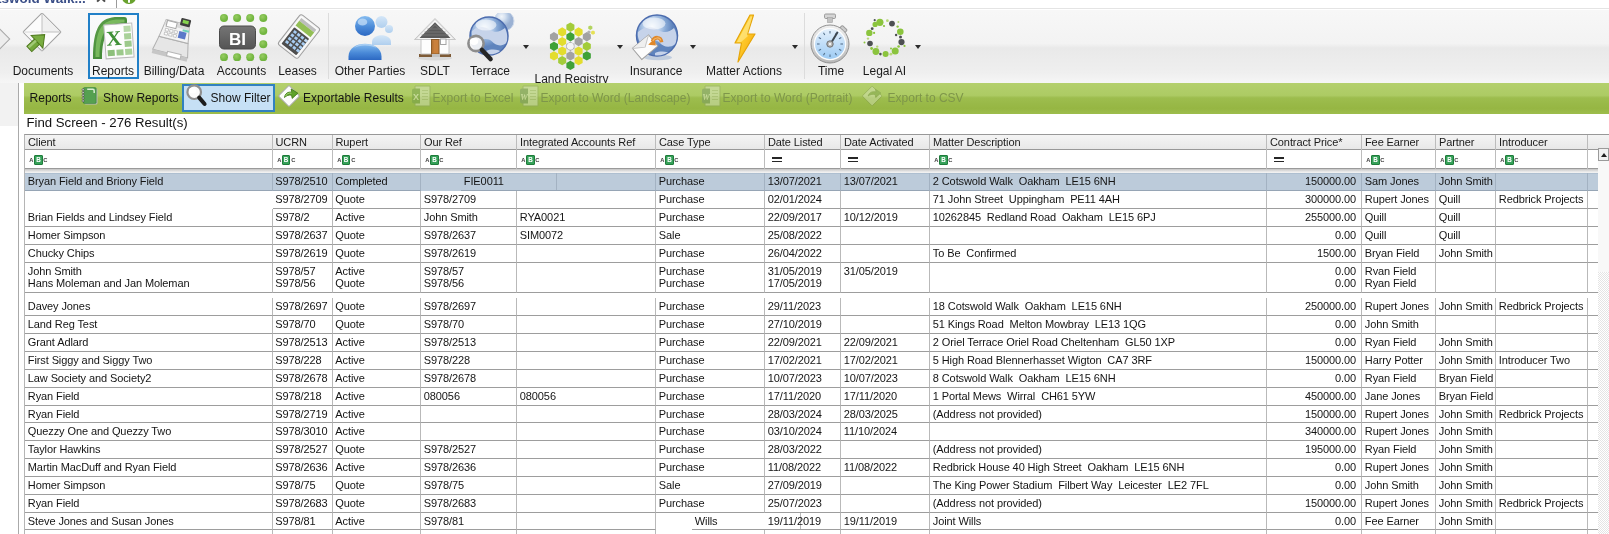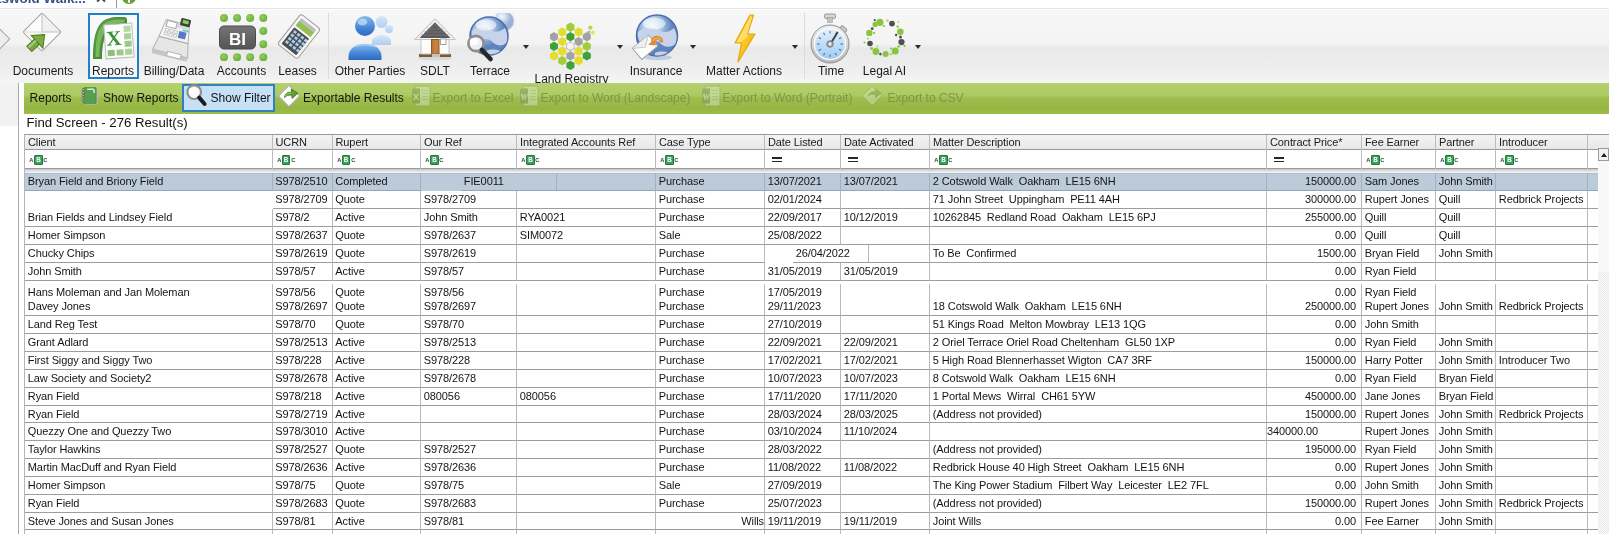--- a/index.html
+++ b/index.html
@@ -659,21 +659,21 @@
       <div class="dc" style="left:1471.0px;width:91.5px;"></div>
       <div class="dc" style="left:1562.5px;width:11.5px;"></div>
     </div>
     <div class="dr" style="top:110.10px;">
       <div class="dc" style="left:0.0px;width:247.5px;">Chucky Chips</div>
       <div class="dc" style="left:247.5px;width:60.0px;">S978/2619</div>
       <div class="dc" style="left:307.5px;width:88.5px;">Quote</div>
       <div class="dc" style="left:396.0px;width:96px;">S978/2619</div>
       <div class="dc" style="left:492.0px;width:139px;"></div>
       <div class="dc" style="left:631.0px;width:109px;">Purchase</div>
-      <div class="dc" style="left:768px;width:76px;">26/04/2022</div>
+      <div class="dc" style="left:740.0px;width:76px;">26/04/2022</div>
       <div class="dc" style="left:816.0px;width:89px;"></div>
       <div class="dc" style="left:905.0px;width:337px;">To Be&nbsp; Confirmed</div>
       <div class="dc" style="left:1242.0px;width:95px;text-align:right;padding-right:5px;padding-left:0;">1500.00</div>
       <div class="dc" style="left:1337.0px;width:74px;">Bryan Field</div>
       <div class="dc" style="left:1411.0px;width:60px;">John Smith</div>
       <div class="dc" style="left:1471.0px;width:91.5px;"></div>
       <div class="dc" style="left:1562.5px;width:11.5px;"></div>
     </div>
     <div class="dr" style="top:127.95px;">
       <div class="dc" style="left:0.0px;width:247.5px;">John Smith</div>
@@ -684,21 +684,21 @@
       <div class="dc" style="left:631.0px;width:109px;">Purchase</div>
       <div class="dc" style="left:740.0px;width:76px;">31/05/2019</div>
       <div class="dc" style="left:816.0px;width:89px;">31/05/2019</div>
       <div class="dc" style="left:905.0px;width:337px;"></div>
       <div class="dc" style="left:1242.0px;width:95px;text-align:right;padding-right:5px;padding-left:0;">0.00</div>
       <div class="dc" style="left:1337.0px;width:74px;">Ryan Field</div>
       <div class="dc" style="left:1411.0px;width:60px;"></div>
       <div class="dc" style="left:1471.0px;width:91.5px;"></div>
       <div class="dc" style="left:1562.5px;width:11.5px;"></div>
     </div>
-    <div class="dr" style="top:149px;">
+    <div class="dr" style="top:140px;">
       <div class="dc" style="left:0.0px;width:247.5px;">Hans Moleman and Jan Moleman</div>
       <div class="dc" style="left:247.5px;width:60.0px;">S978/56</div>
       <div class="dc" style="left:307.5px;width:88.5px;">Quote</div>
       <div class="dc" style="left:396.0px;width:96px;">S978/56</div>
       <div class="dc" style="left:492.0px;width:139px;"></div>
       <div class="dc" style="left:631.0px;width:109px;">Purchase</div>
       <div class="dc" style="left:740.0px;width:76px;">17/05/2019</div>
       <div class="dc" style="left:816.0px;width:89px;"></div>
       <div class="dc" style="left:905.0px;width:337px;"></div>
       <div class="dc" style="left:1242.0px;width:95px;text-align:right;padding-right:5px;padding-left:0;">0.00</div>
@@ -822,21 +822,21 @@
     <div class="dr" style="top:288.60px;">
       <div class="dc" style="left:0.0px;width:247.5px;">Quezzy One and Quezzy Two</div>
       <div class="dc" style="left:247.5px;width:60.0px;">S978/3010</div>
       <div class="dc" style="left:307.5px;width:88.5px;">Active</div>
       <div class="dc" style="left:396.0px;width:96px;"></div>
       <div class="dc" style="left:492.0px;width:139px;"></div>
       <div class="dc" style="left:631.0px;width:109px;">Purchase</div>
       <div class="dc" style="left:740.0px;width:76px;">03/10/2024</div>
       <div class="dc" style="left:816.0px;width:89px;">11/10/2024</div>
       <div class="dc" style="left:905.0px;width:337px;"></div>
-      <div class="dc" style="left:1242.0px;width:95px;padding-right:15px;padding-left:0;">340000.00</div>
+      <div class="dc" style="left:1242.0px;width:95px;text-align:right;padding-right:5px;padding-left:0;">340000.00</div>
       <div class="dc" style="left:1337.0px;width:74px;">Rupert Jones</div>
       <div class="dc" style="left:1411.0px;width:60px;">John Smith</div>
       <div class="dc" style="left:1471.0px;width:91.5px;"></div>
       <div class="dc" style="left:1562.5px;width:11.5px;"></div>
     </div>
     <div class="dr" style="top:306.45px;">
       <div class="dc" style="left:0.0px;width:247.5px;">Taylor Hawkins</div>
       <div class="dc" style="left:247.5px;width:60.0px;">S978/2527</div>
       <div class="dc" style="left:307.5px;width:88.5px;">Quote</div>
       <div class="dc" style="left:396.0px;width:96px;">S978/2527</div>
@@ -898,21 +898,21 @@
       <div class="dc" style="left:1411.0px;width:60px;">John Smith</div>
       <div class="dc" style="left:1471.0px;width:91.5px;">Redbrick Projects</div>
       <div class="dc" style="left:1562.5px;width:11.5px;"></div>
     </div>
     <div class="dr" style="top:377.85px;">
       <div class="dc" style="left:0.0px;width:247.5px;">Steve Jones and Susan Jones</div>
       <div class="dc" style="left:247.5px;width:60.0px;">S978/81</div>
       <div class="dc" style="left:307.5px;width:88.5px;">Active</div>
       <div class="dc" style="left:396.0px;width:96px;">S978/81</div>
       <div class="dc" style="left:492.0px;width:139px;"></div>
-      <div class="dc" style="left:631.0px;width:109px;text-align:right;">Wills</div>
+      <div class="dc" style="left:667px;width:109px;">Wills</div>
       <div class="dc" style="left:740.0px;width:76px;">19/11/2019</div>
       <div class="dc" style="left:816.0px;width:89px;">19/11/2019</div>
       <div class="dc" style="left:905.0px;width:337px;">Joint Wills</div>
       <div class="dc" style="left:1242.0px;width:95px;text-align:right;padding-right:5px;padding-left:0;">0.00</div>
       <div class="dc" style="left:1337.0px;width:74px;">Fee Earner</div>
       <div class="dc" style="left:1411.0px;width:60px;">John Smith</div>
       <div class="dc" style="left:1471.0px;width:91.5px;"></div>
       <div class="dc" style="left:1562.5px;width:11.5px;"></div>
     </div>
     <div class="dr" style="top:395.70px;">

